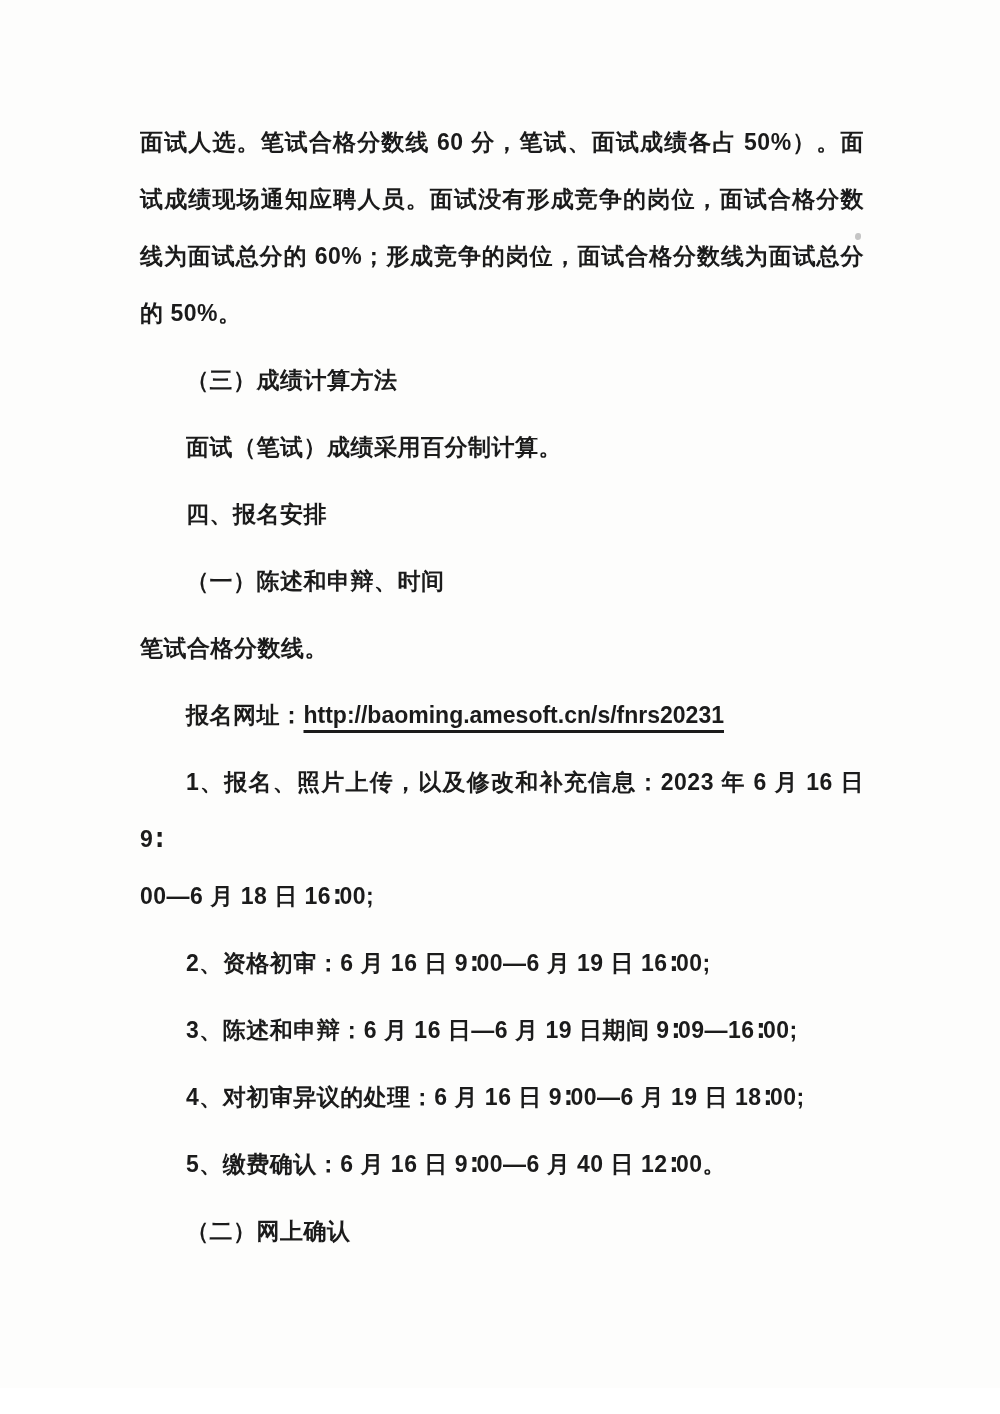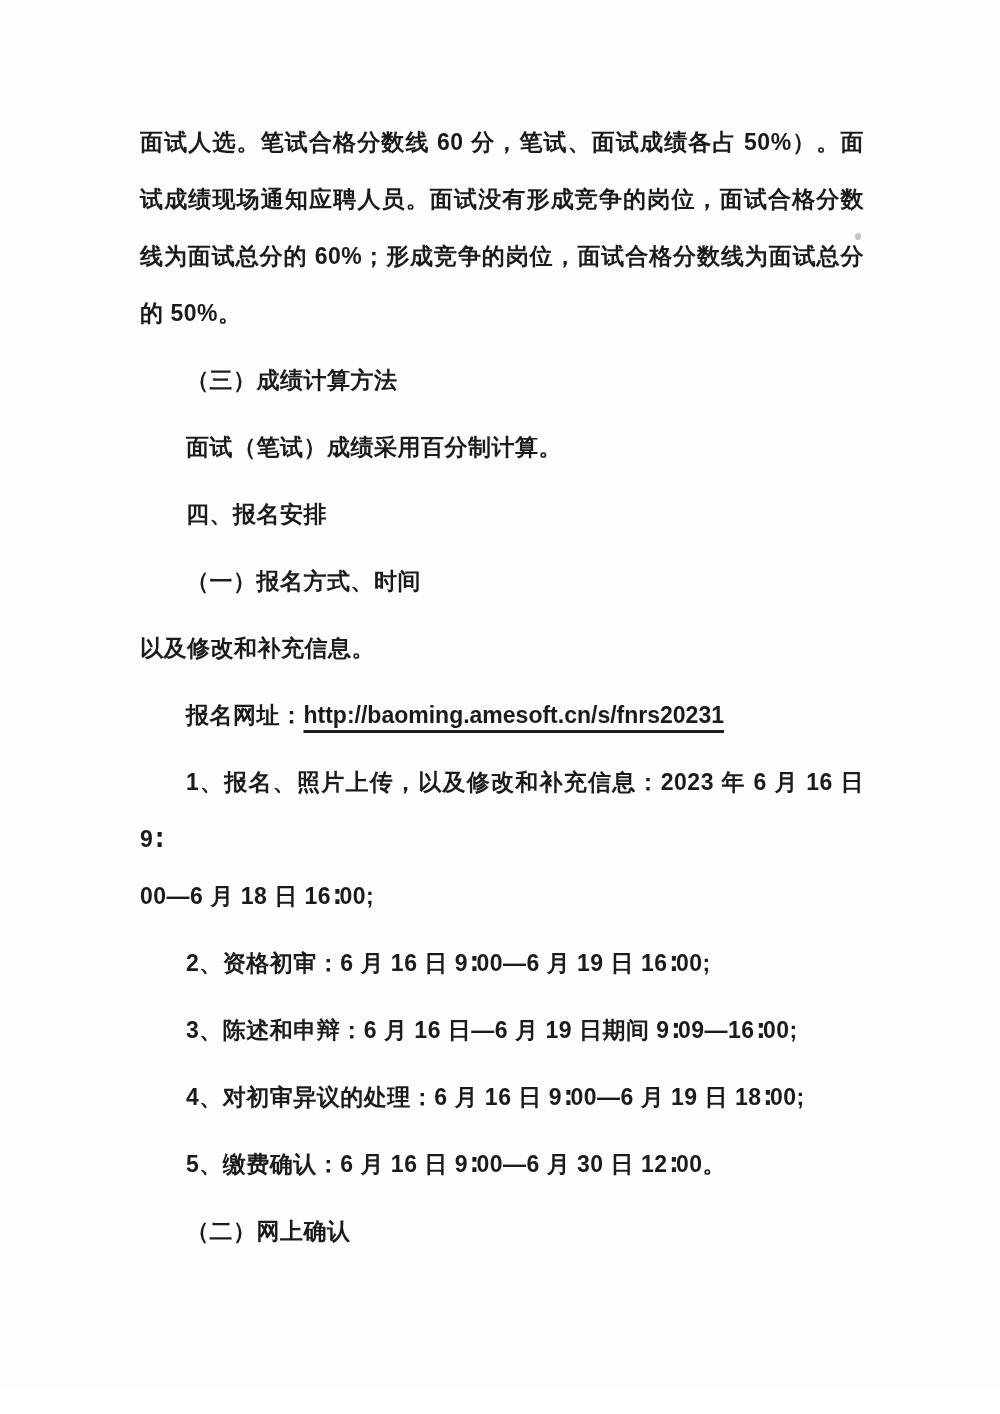--- a/index.html
+++ b/index.html
@@ -78,42 +78,42 @@
       <div class="block">
         <div class="line indent">（三）成绩计算方法</div>
       </div>
       <div class="block">
         <div class="line indent">面试（笔试）成绩采用百分制计算。</div>
       </div>
       <div class="block">
         <div class="line indent">四、报名安排</div>
       </div>
       <div class="block">
-        <div class="line indent">（一）报名方式、时间</div>
+        <div class="line indent">（一）陈述和申辩、时间</div>
       </div>
       <div class="block">
-        <div class="line">以及修改和补充信息。</div>
+        <div class="line">笔试合格分数线。</div>
       </div>
       <div class="block">
         <div class="line indent"><span>报名网址：</span><span class="doc-link">http://baoming.amesoft.cn/s/fnrs20231</span></div>
       </div>
       <div class="block">
         <div class="line full indent">1、报名、照片上传，以及修改和补充信息：2023 年 6 月 16 日 9∶</div>
         <div class="line">00—6 月 18 日 16∶00;</div>
       </div>
       <div class="block">
         <div class="line indent">2、资格初审：6 月 16 日 9∶00—6 月 19 日 16∶00;</div>
       </div>
       <div class="block">
         <div class="line indent">3、陈述和申辩：6 月 16 日—6 月 19 日期间 9∶09—16∶00;</div>
       </div>
       <div class="block">
         <div class="line indent">4、对初审异议的处理：6 月 16 日 9∶00—6 月 19 日 18∶00;</div>
       </div>
       <div class="block">
-        <div class="line indent">5、缴费确认：6 月 16 日 9∶00—6 月 30 日 12∶00。</div>
+        <div class="line indent">5、缴费确认：6 月 16 日 9∶00—6 月 40 日 12∶00。</div>
       </div>
       <div class="block">
         <div class="line indent">（二）网上确认</div>
       </div>
     </div>
   <div class="scan-speck"></div>
 </div>
 
 </body></html>

